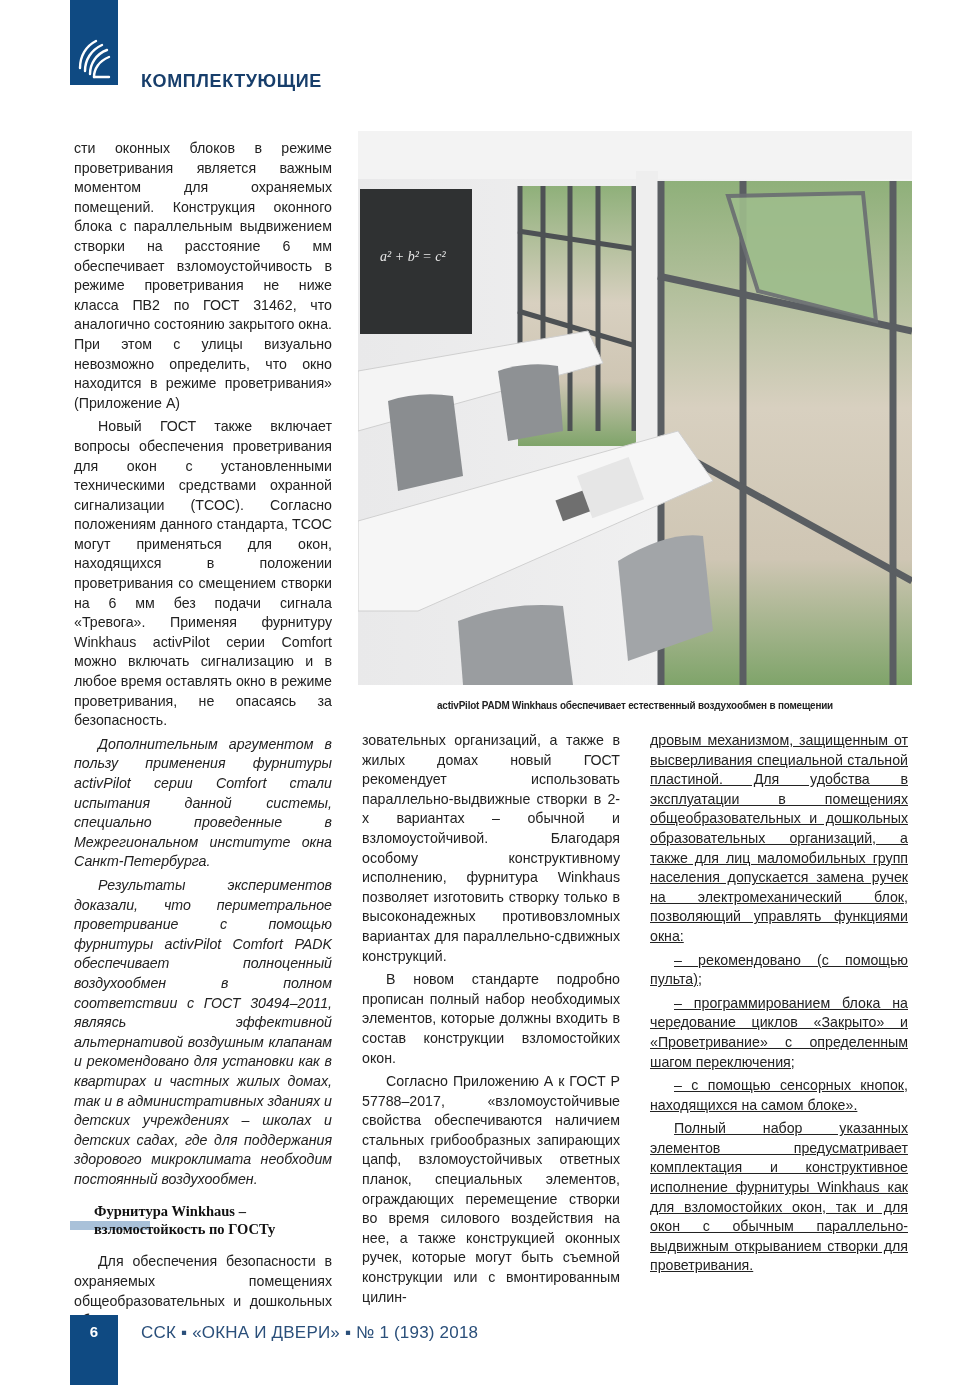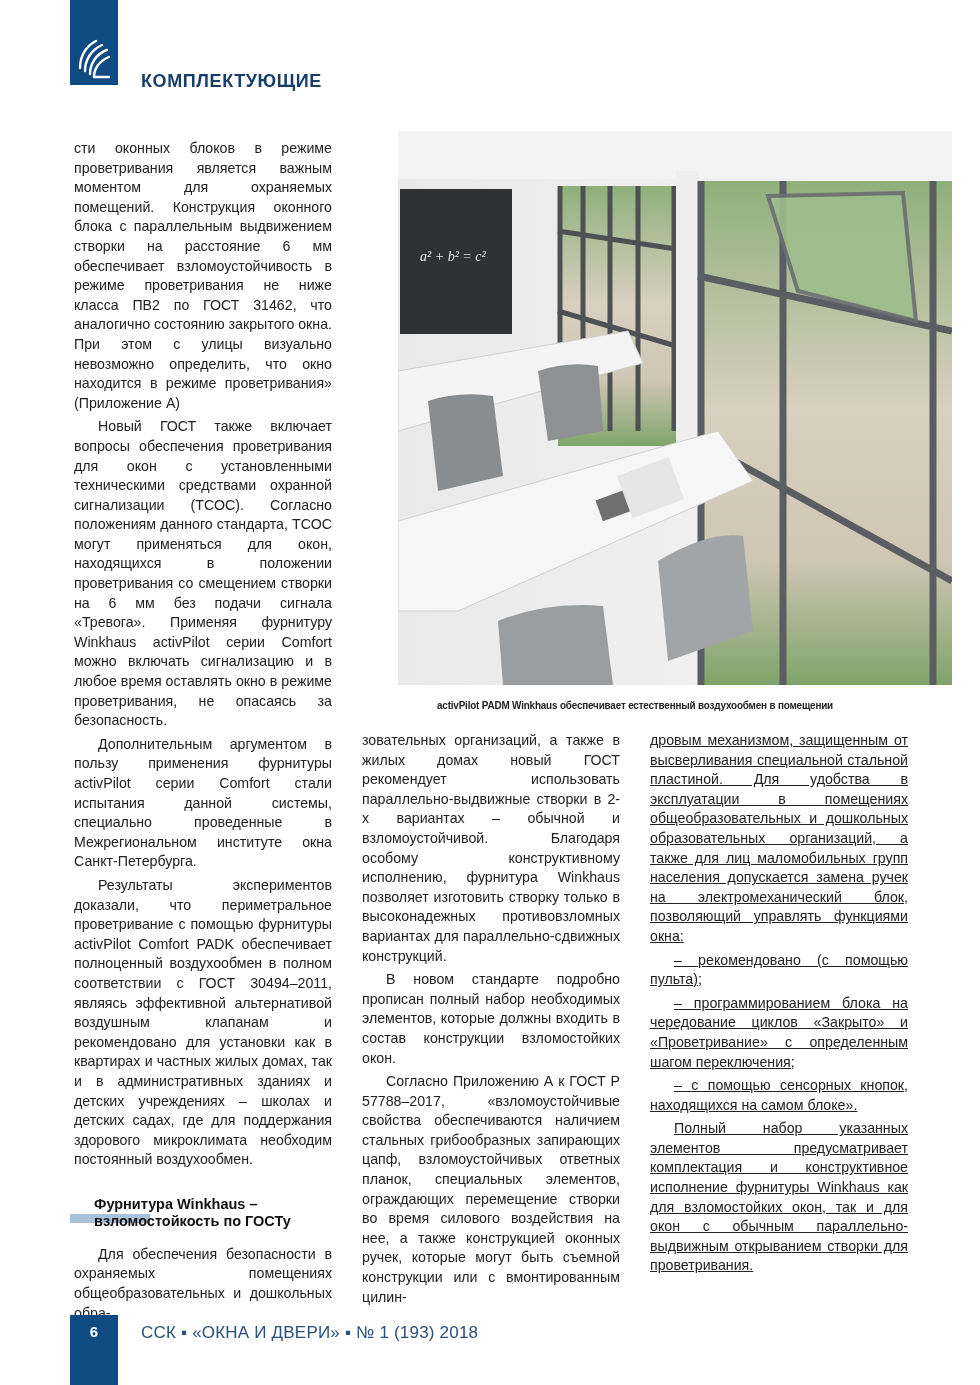--- a/index.html
+++ b/index.html
@@ -6,30 +6,30 @@
   html, body { width: 980px; height: 1385px; background: #ffffff; overflow: hidden; }
   body { position: relative; font-family: "Liberation Sans", sans-serif; color: #1e1e1e; }
 
   .top-tab { position: absolute; left: 70px; top: 0; width: 48px; height: 85px; background: #0f4a82; }
   .top-tab svg { position: absolute; left: 6px; top: 38px; }
   .section-label { position: absolute; left: 141px; top: 71px; font-size: 18px; font-weight: bold; color: #173e6b; letter-spacing: 0.6px; }
 
   .col { position: absolute; font-size: 14.2px; line-height: 19.6px; text-align: justify; color: #222; }
   .col p { margin: 4px; }
   .col p.indent { text-indent: 24px; }
-  .col p.italic { }
+  .col p.italic { font-style: italic; }
   .col1 { left: 70px; top: 135px; width: 266px; }
   .col2 { left: 358px; top: 727px; width: 266px; }
   .col3 { left: 646px; top: 727px; width: 266px; text-decoration: underline; }
 
-  .subhead-wrap { position: relative; margin-top: 26px; margin-bottom: 14px; }
+  .subhead-wrap { position: relative; margin-top: 14px; margin-bottom: 14px; font-family: Liberation Serif, serif; }
   .subhead-bar { position: absolute; left: 0; top: 18px; width: 80px; height: 9px; background: #a9c1d9; }
   .subhead { position: relative; font-size: 14.5px; line-height: 17.5px; font-weight: bold; color: #111; padding-left: 24px; text-align: left; }
 
-  .photo { position: absolute; left: 358px; top: 131px; width: 554px; height: 554px; overflow: hidden; background: #dcdcdc; margin-left: 40px; }
+  .photo { position: absolute; left: 358px; top: 131px; width: 554px; height: 554px; overflow: hidden; background: #dcdcdc; }
   .photo svg { width: 100%; height: 100%; display: block; }
   .caption { position: absolute; left: 358px; top: 699px; width: 554px; text-align: center; font-size: 11.5px; font-weight: bold; color: #222; letter-spacing: -0.2px; transform: scaleX(0.86); transform-origin: center; }
 
   .bottom-tab { position: absolute; left: 70px; top: 1315px; width: 48px; height: 70px; background: #0f4a82; }
   .page-number { position: absolute; left: 0; top: 8px; width: 48px; text-align: center; color: #fff; font-weight: bold; font-size: 15px; }
   .footer-text { position: absolute; left: 141px; top: 1323px; font-size: 17px; color: #2a4f7a; letter-spacing: 0.2px; }
 </style>
 </head>
 <body>
 

